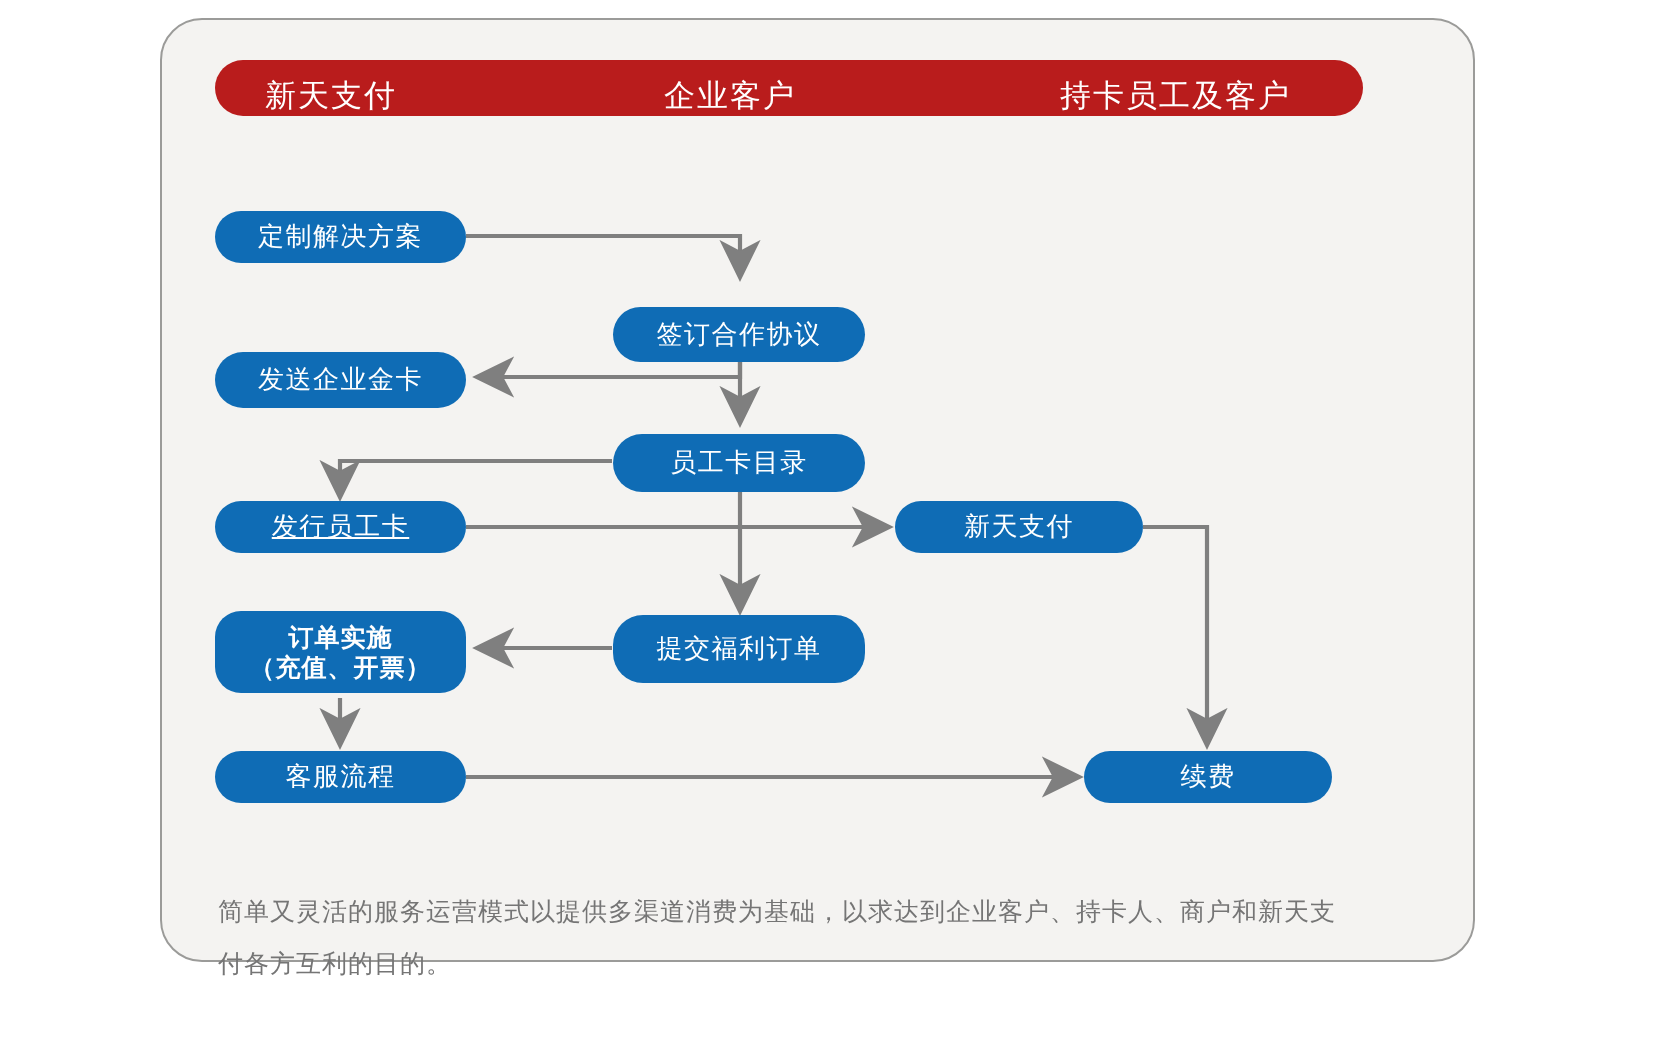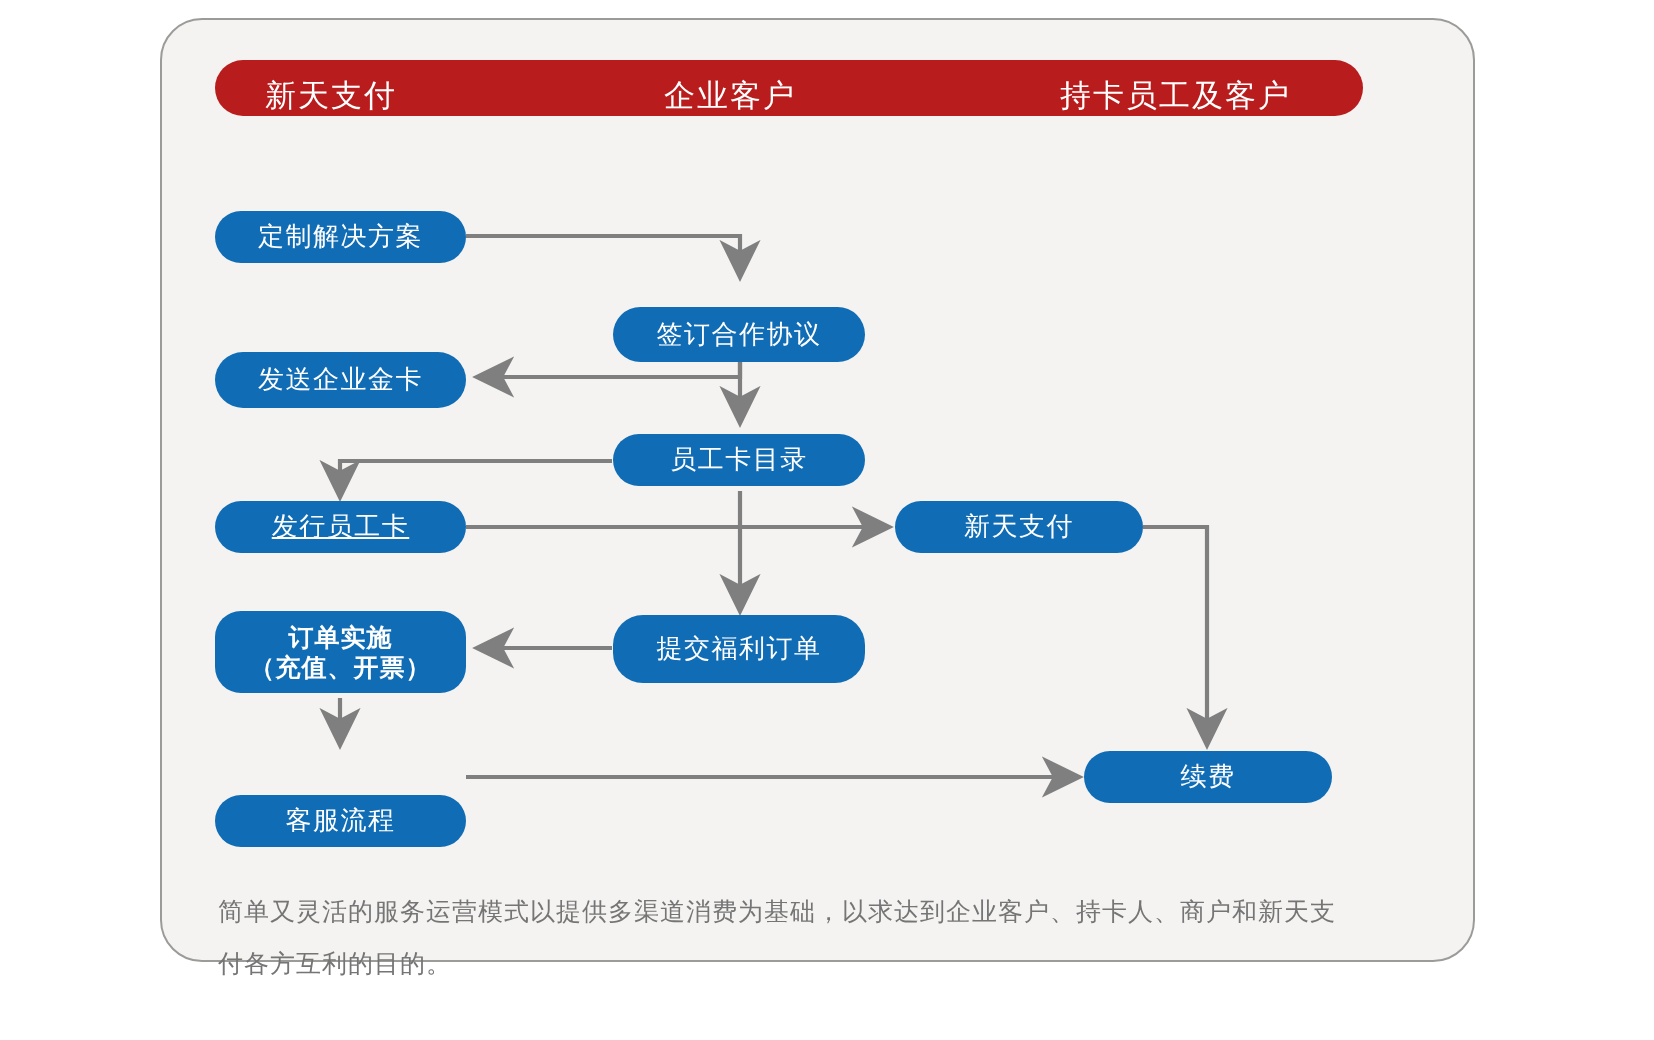--- a/index.html
+++ b/index.html
@@ -131,30 +131,30 @@
       <path d="M1143,527 L1207,527 L1207,744"></path>
     </g>
   </svg>
 
   <div class="node" style="left:215px; top:211px; width:251px; height:52px;">定制解决方案</div>
 
   <div class="node" style="left:613px; top:307px; width:252px; height:55px;">签订合作协议</div>
 
   <div class="node" style="left:215px; top:352px; width:251px; height:56px;">发送企业金卡</div>
 
-  <div class="node" style="left:613px; top:434px; width:252px; height:52px;">员工卡目录</div>
+  <div class="node" style="left:613px; top:434px; width:252px; height:58px;">员工卡目录</div>
 
   <div class="node" style="left:215px; top:501px; width:251px; height:52px;text-decoration:underline;">发行员工卡</div>
 
   <div class="node" style="left:895px; top:501px; width:248px; height:52px;">新天支付</div>
 
   <div class="node two-line" style="left:215px; top:611px; width:251px; height:82px;font-weight:bold;">订单实施
 （充值、开票）</div>
 
   <div class="node" style="left:613px; top:615px; width:252px; height:68px;">提交福利订单</div>
 
-  <div class="node" style="left:215px; top:751px; width:251px; height:52px;margin-top:44px;">客服流程</div>
+  <div class="node" style="left:215px; top:751px; width:251px; height:52px;">客服流程</div>
 
   <div class="node" style="left:1084px; top:751px; width:248px; height:52px;">续费</div>
 
   <div class="caption">简单又灵活的服务运营模式以提供多渠道消费为基础，以求达到企业客户、持卡人、商户和新天支付各方互利的目的。</div>
 
 </div>
 
 </body></html>

